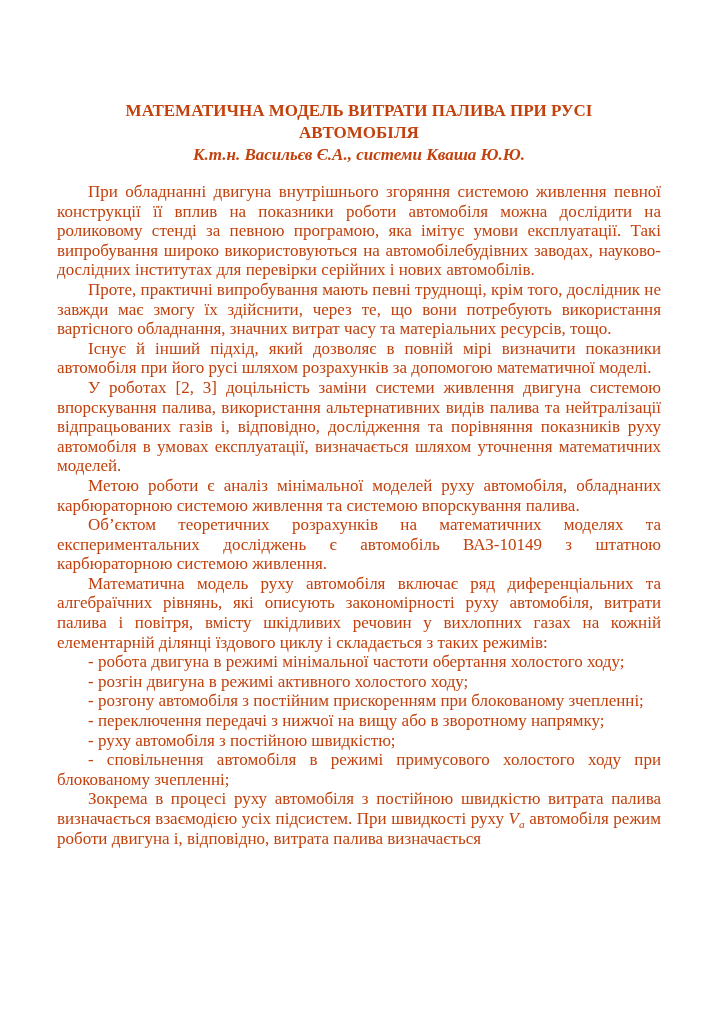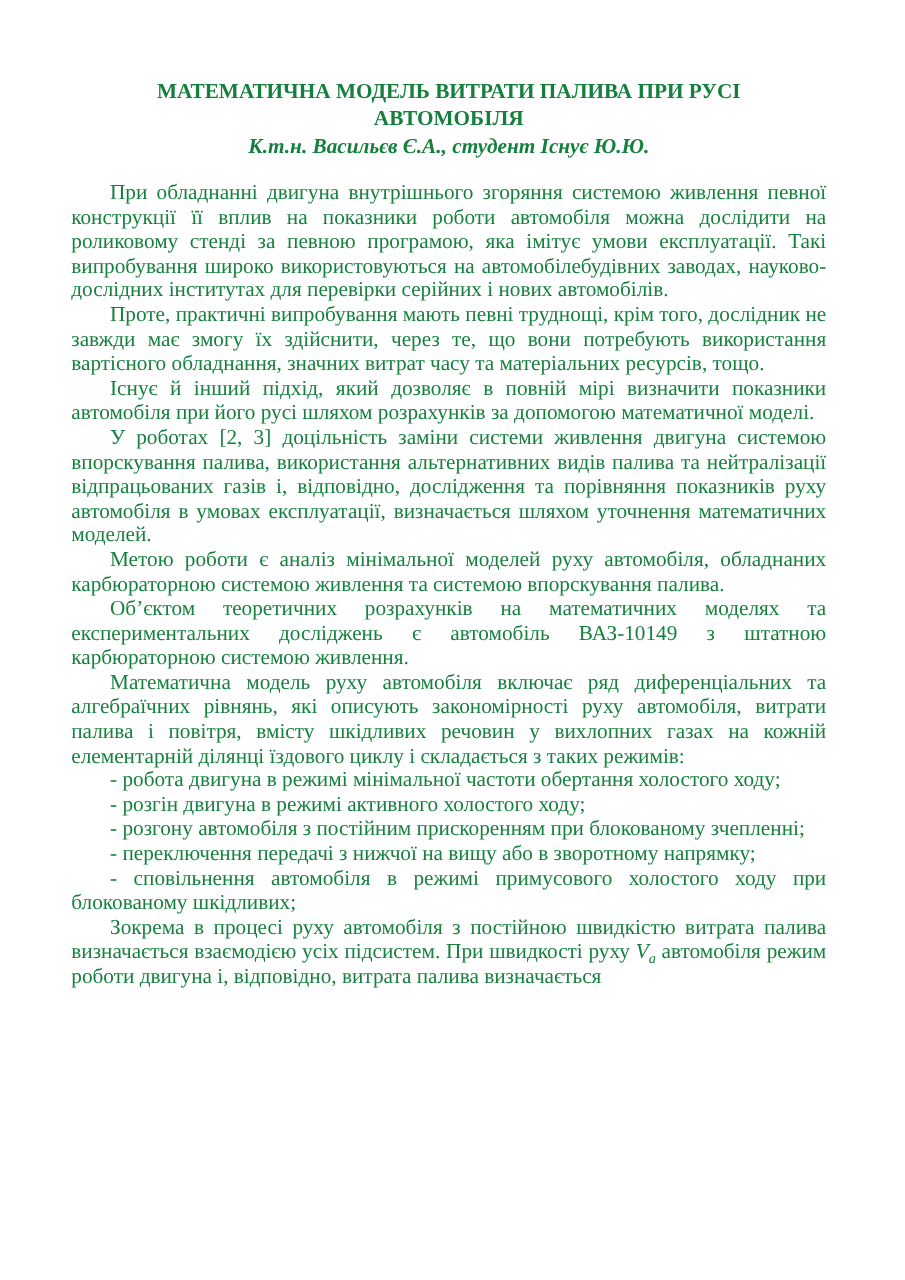--- a/index.html
+++ b/index.html
@@ -7,24 +7,24 @@
     padding: 0;
     background: #e8e8e8;
   }
   .page {
     position: relative;
     box-sizing: border-box;
     width: 724px;
     height: 1024px;
     margin: 0;
     background: #ffffff;
-    color: #15803d;
+    color: #c2410c;
     font-family: "Liberation Serif", "DejaVu Serif", serif;
     font-size: 17px;
-    padding: 62px 63px 0 57px;
+    padding: 100px 63px 0 57px;
     overflow: hidden;
   }
   .doc-title {
     font-size: 17px;
     font-weight: bold;
     font-style: normal;
     text-align: center;
     line-height: 22px;
     margin: 0 auto;
     max-width: 552px;
@@ -52,29 +52,30 @@
     font-style: italic;
     line-height: 0;
     vertical-align: sub;
   }
 </style>
 </head>
 <body>
 
 <div class="page">
   <h1 class="doc-title">МАТЕМАТИЧНА МОДЕЛЬ ВИТРАТИ ПАЛИВА ПРИ РУСІ АВТОМОБІЛЯ</h1>
-  <p class="doc-authors">К.т.н. Васильєв Є.А., студент Існує Ю.Ю.</p>
+  <p class="doc-authors">К.т.н. Васильєв Є.А., системи Кваша Ю.Ю.</p>
   <div class="doc-body">
       <p><span>При обладнанні двигуна внутрішнього згоряння системою живлення певної конструкції її вплив на показники роботи автомобіля можна дослідити на роликовому стенді за певною програмою, яка імітує умови експлуатації. Такі випробування широко використовуються на автомобілебудівних заводах, науково-дослідних інститутах для перевірки серійних і нових автомобілів.</span></p>
       <p><span>Проте, практичні випробування мають певні труднощі, крім того, дослідник не завжди має змогу їх здійснити, через те, що вони потребують використання вартісного обладнання, значних витрат часу та матеріальних ресурсів, тощо.</span></p>
       <p><span>Існує й інший підхід, який дозволяє в повній мірі визначити показники автомобіля при його русі шляхом розрахунків за допомогою математичної моделі.</span></p>
       <p><span>У роботах [2, 3] доцільність заміни системи живлення двигуна системою впорскування палива, використання альтернативних видів палива та нейтралізації відпрацьованих газів і, відповідно, дослідження та порівняння показників руху автомобіля в умовах експлуатації, визначається шляхом уточнення математичних моделей.</span></p>
       <p><span>Метою роботи є аналіз мінімальної моделей руху автомобіля, обладнаних карбюраторною системою живлення та системою впорскування палива.</span></p>
       <p><span>Об’єктом теоретичних розрахунків на математичних моделях та експериментальних досліджень є автомобіль ВАЗ-10149 з штатною карбюраторною системою живлення.</span></p>
       <p><span>Математична модель руху автомобіля включає ряд диференціальних та алгебраїчних рівнянь, які описують закономірності руху автомобіля, витрати палива і повітря, вмісту шкідливих речовин у вихлопних газах на кожній елементарній ділянці їздового циклу і складається з таких режимів:</span></p>
       <p><span>- робота двигуна в режимі мінімальної частоти обертання холостого ходу;</span></p>
       <p><span>- розгін двигуна в режимі активного холостого ходу;</span></p>
       <p><span>- розгону автомобіля з постійним прискоренням при блокованому зчепленні;</span></p>
       <p><span>- переключення передачі з нижчої на вищу або в зворотному напрямку;</span></p>
-      <p><span>- сповільнення автомобіля в режимі примусового холостого ходу при блокованому шкідливих;</span></p>
+      <p><span>- руху автомобіля з постійною швидкістю;</span></p>
+      <p><span>- сповільнення автомобіля в режимі примусового холостого ходу при блокованому зчепленні;</span></p>
       <p><span>Зокрема в процесі руху автомобіля з постійною швидкістю витрата палива визначається взаємодією усіх підсистем. При швидкості руху </span><i>V</i><sub><i>a</i></sub><span> автомобіля режим роботи двигуна і, відповідно, витрата палива визначається</span></p>
     </div>
 </div>
 
 </body></html>

